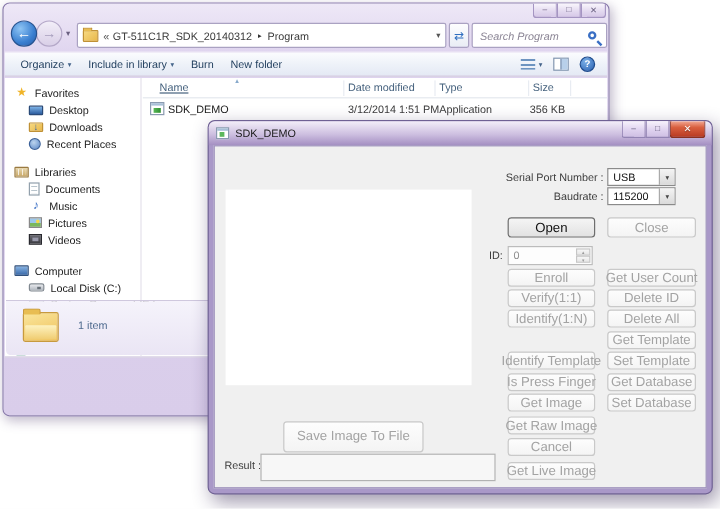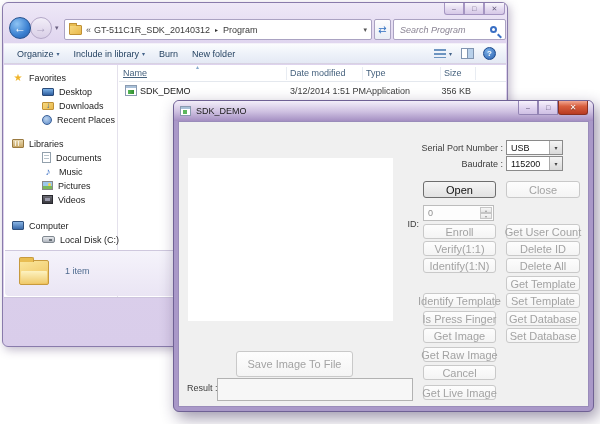--- a/index.html
+++ b/index.html
@@ -66,21 +66,21 @@
   .help-btn{width:13px;height:13px;border-radius:50%;
     background:radial-gradient(circle at 35% 30%,#7ab0e8,#2a60b0);border:1px solid #1d4a8c;
     color:#fff;font-size:8px;font-weight:bold;display:flex;align-items:center;justify-content:center;}
 
   .content{position:absolute;left:1px;top:62px;right:1px;bottom:48px;background:#fff;
     border-bottom:1px solid #cdc4dd;}
   .sidebar{position:absolute;left:0;top:0;width:114px;height:100%;border-right:1px solid #e4e1ec;}
   .sbitem{position:absolute;left:0;width:114px;height:13px;display:flex;align-items:center;
     gap:5px;font-size:9px;color:#1c1c1c;white-space:nowrap;}
   .lvl0{padding-left:8px;}
-  .lvl1{padding-left:38px;}
+  .lvl1{padding-left:20px;}
 
   .sic{display:inline-block;position:relative;flex:0 0 auto;}
   .ic-star{color:#f0b429;font-size:10px;width:12px;text-align:center;line-height:11px;}
   .ic-desktop{width:12px;height:8px;background:linear-gradient(#7db3e8,#2d5d9e);
     border:1px solid #2a4a78;border-radius:1px;}
   .ic-downloads{width:12px;height:8px;background:linear-gradient(140deg,#f7d980,#e8b84b);
     border:1px solid #c09135;border-radius:1px;}
   .ic-downloads::after{content:"↓";position:absolute;font-size:8px;font-weight:bold;color:#2a5ca8;left:3px;top:-2px;}
   .ic-recent{width:10px;height:10px;border-radius:50%;border:1px solid #3a6098;
     background:radial-gradient(circle at 40% 35%,#bcd4ee,#5a88c8);}
@@ -100,21 +100,21 @@
   .ic-disk{width:13px;height:7px;background:linear-gradient(#e8eaee,#b0b6be);
     border:1px solid #808890;border-radius:2px;}
   .ic-disk::after{content:"";position:absolute;right:2px;top:2px;width:3px;height:2px;background:#687078;}
   .ic-network{width:11px;height:9px;border-radius:2px;border:1px solid #2a7a6a;
     background:radial-gradient(circle at 40% 35%,#9ae0c8,#3d9e8c);}
 
   .filepane{position:absolute;left:115px;top:0;right:0;height:100%;}
   .colhead{position:absolute;left:0;top:0;right:0;height:17px;border-bottom:1px solid #e4e8ee;
     font-size:9px;color:#46627e;}
   .col{position:absolute;top:3px;}
-  .c-name{left:4px;text-decoration:underline;} .c-date{left:171px;} .c-type{left:247px;} .c-size{left:325px;}
+  .c-name{left:14px;text-decoration:underline;} .c-date{left:171px;} .c-type{left:247px;} .c-size{left:325px;}
   .colsep{position:absolute;top:2px;height:13px;border-left:1px solid #e8ecf2;}
   .sort{position:absolute;left:77px;top:-2px;font-size:6px;color:#88aacc;}
   .filerow{position:absolute;left:0;top:19px;right:0;height:14px;font-size:9px;}
   .app-icon{position:absolute;left:6px;top:1px;width:12px;height:11px;background:#fff;border:1px solid #8a9ab0;}
   .app-icon::before{content:"";position:absolute;left:0;right:0;top:0;height:2px;background:#a8c0d8;}
   .app-icon::after{content:"";position:absolute;left:2px;bottom:1px;width:6px;height:4px;
     background:linear-gradient(90deg,#58b858,#2e8e2e);}
   .fname{position:absolute;left:21px;top:2px;color:#1a1a1a;}
   .fdate{position:absolute;left:171px;top:2px;color:#3c3c3c;}
   .ftype{position:absolute;left:247px;top:2px;color:#3c3c3c;}
@@ -153,21 +153,21 @@
   .dwb.max{right:35px;width:20px;}
   .dwb.close{right:5px;width:30px;border-radius:0 0 3px 3px;border-color:#8a3020;
     background:linear-gradient(#f2a893,#d95f3f 40%,#b83b22);color:#fff;
     text-shadow:0 1px 1px rgba(0,0,0,.4);font-size:8px;}
   .dclient{position:absolute;left:4px;right:4px;top:20px;bottom:4px;background:#f0f0f0;
     border:1px solid #9a8cba;}
   .picbox{position:absolute;left:9px;top:36px;width:205px;height:163px;background:#fff;}
   .lab{position:absolute;font-size:9px;color:#3c3c3c;white-space:nowrap;}
   .serial-lab{left:170px;width:154px;top:21px;text-align:right;}
   .baud-lab{left:170px;width:154px;top:37px;text-align:right;}
-  .id-lab{left:222px;width:18px;top:86px;text-align:right;margin-top:11px;}
+  .id-lab{left:222px;width:18px;top:86px;text-align:right;}
   .res-lab{left:8px;width:26px;top:261px;text-align:right;}
   .combo{position:absolute;height:15px;width:57px;background:#fff;border:1px solid #8a8a8a;
     display:flex;align-items:center;font-size:9px;color:#111;}
   .serial-combo{left:327px;top:18px;}
   .baud-combo{left:327px;top:34px;}
   .cval{padding-left:4px;flex:1;}
   .carr{width:13px;height:100%;background:linear-gradient(#f4f4f4,#dadada);
     border-left:1px solid #aaa;display:flex;align-items:center;justify-content:center;
     font-size:6px;color:#444;}
   .btn{position:absolute;border-radius:3px;display:flex;align-items:center;justify-content:center;

